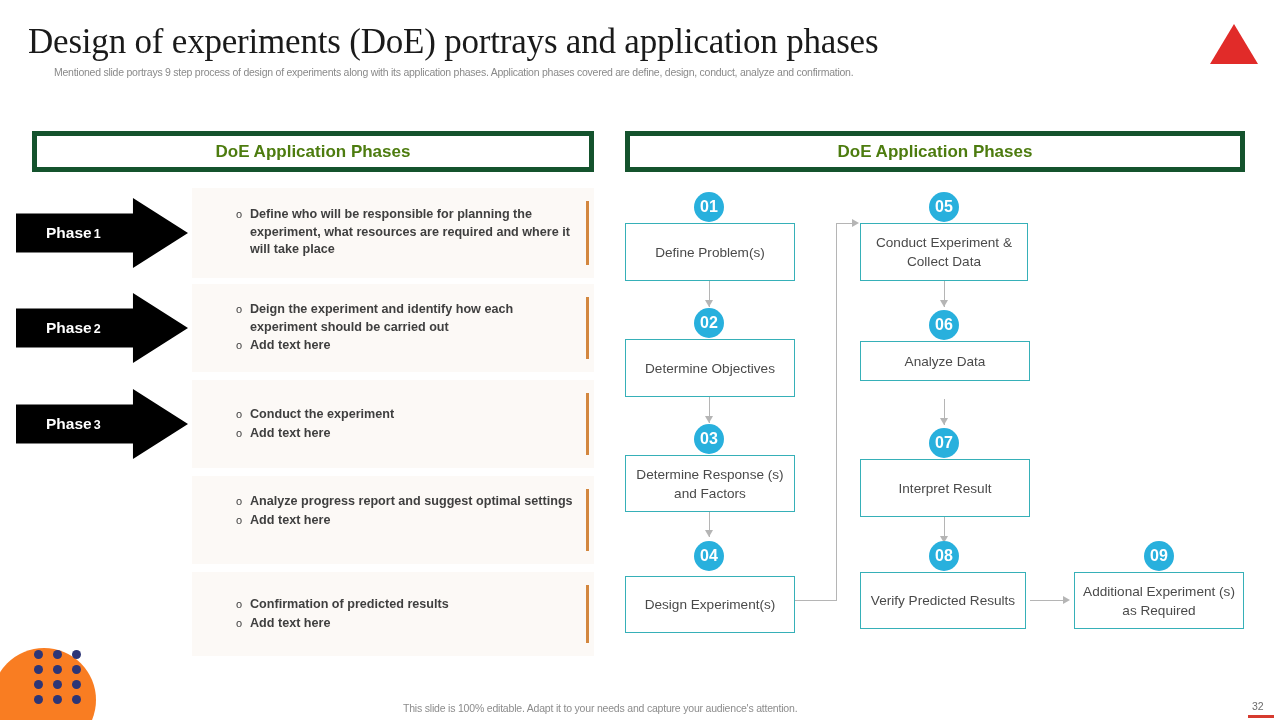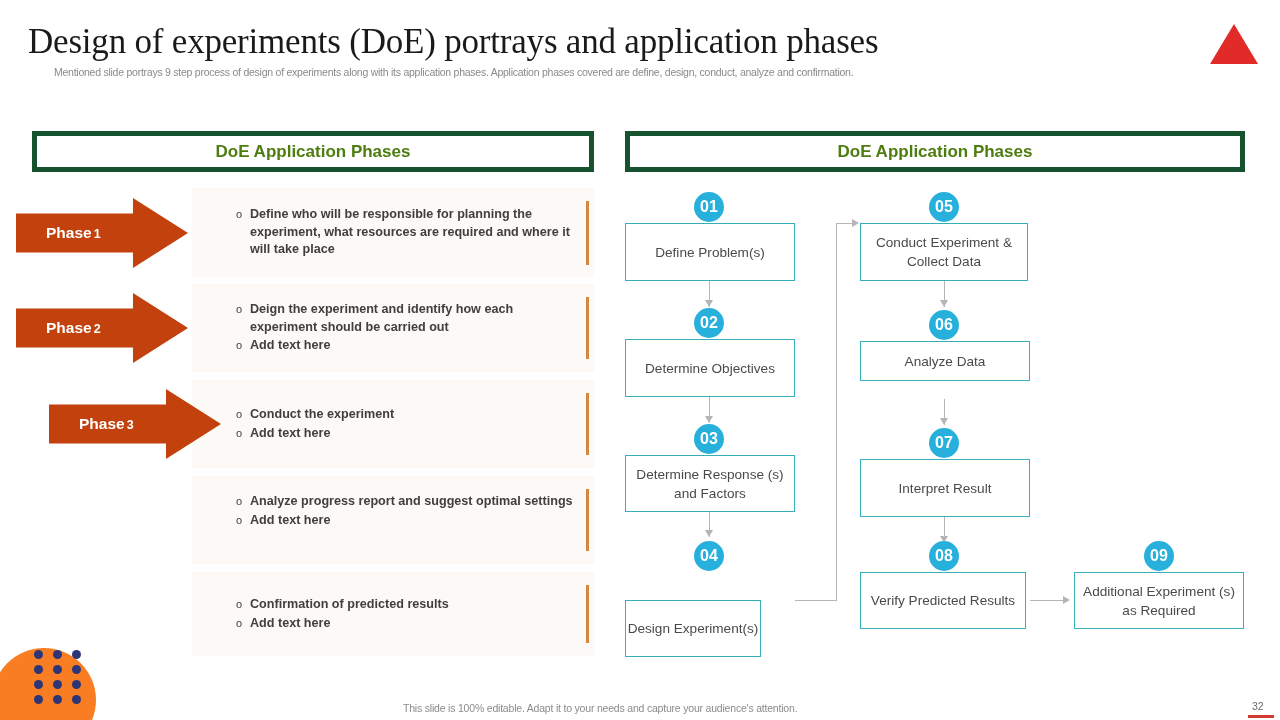--- a/index.html
+++ b/index.html
@@ -84,21 +84,21 @@
     top: 13px;
     bottom: 13px;
     width: 3px;
     background: #d3873f;
   }
   .phase-arrow {
     position: absolute;
     left: 16px;
     width: 172px;
     height: 70px;
-    background: #c2410c;
+    background: #000000;
     -webkit-clip-path: polygon(0% 22%, 68% 22%, 68% 0%, 100% 50%, 68% 100%, 68% 78%, 0% 78%);
     clip-path: polygon(0% 22%, 68% 22%, 68% 0%, 100% 50%, 68% 100%, 68% 78%, 0% 78%);
     display: flex;
     align-items: center;
   }
   .phase-arrow-label {
     color: #ffffff;
     font-size: 15.5px;
     font-weight: bold;
     padding-left: 30px;
@@ -285,21 +285,21 @@
       <span class="bullet-mark">o</span>
       <span class="bullet-text">Add text here</span>
     </div>
   </div>
 </div>
 
 <div class="phase-row" style="top:380px;height:88px;">
   <div class="phase-body">
     <div class="phase-accent"></div>
   </div>
-  <div class="phase-arrow" style="top:9px;margin-left:33px;">
+  <div class="phase-arrow" style="top:9px;">
     <span class="phase-arrow-label"><span>Phase</span><span class="num">3</span></span>
   </div>
   <div class="bullet-list" style="top:26px;">
     <div class="bullet-item">
       <span class="bullet-mark">o</span>
       <span class="bullet-text">Conduct the experiment</span>
     </div>
     <div class="bullet-item">
       <span class="bullet-mark">o</span>
       <span class="bullet-text">Add text here</span>
@@ -371,21 +371,21 @@
 <div class="flow-badge" style="left:694px; top:192px;">01</div>
 <div class="flow-box" style="left:625px; top:223px; width:170px; height:58px;">Define Problem(s)</div>
 
 <div class="flow-badge" style="left:694px; top:308px;">02</div>
 <div class="flow-box" style="left:625px; top:339px; width:170px; height:58px;">Determine Objectives</div>
 
 <div class="flow-badge" style="left:694px; top:424px;">03</div>
 <div class="flow-box" style="left:625px; top:455px; width:170px; height:57px;">Determine Response (s) and Factors</div>
 
 <div class="flow-badge" style="left:694px; top:541px;">04</div>
-<div class="flow-box" style="left:625px; top:600px; width:136px; height:57px;">Design Experiment(s)</div>
+<div class="flow-box" style="left:625px; top:576px; width:170px; height:57px;">Design Experiment(s)</div>
 
 <div class="flow-badge" style="left:929px; top:192px;">05</div>
 <div class="flow-box" style="left:860px; top:223px; width:168px; height:58px;">Conduct Experiment &amp; Collect Data</div>
 
 <div class="flow-badge" style="left:929px; top:310px;">06</div>
 <div class="flow-box" style="left:860px; top:341px; width:170px; height:40px;">Analyze Data</div>
 
 <div class="flow-badge" style="left:929px; top:428px;">07</div>
 <div class="flow-box" style="left:860px; top:459px; width:170px; height:58px;">Interpret Result</div>
 

